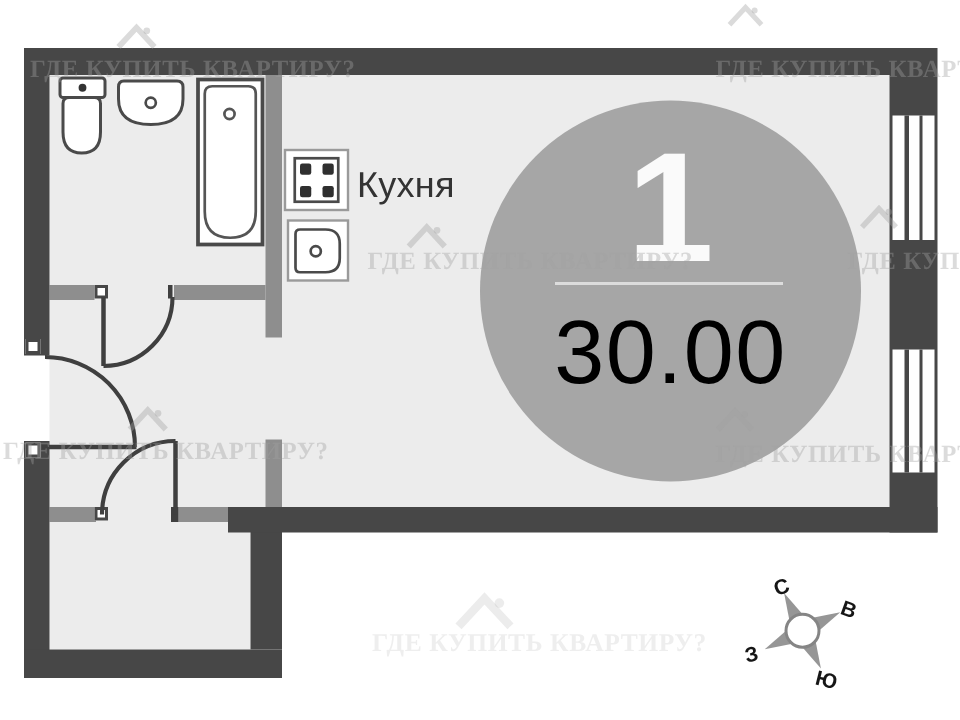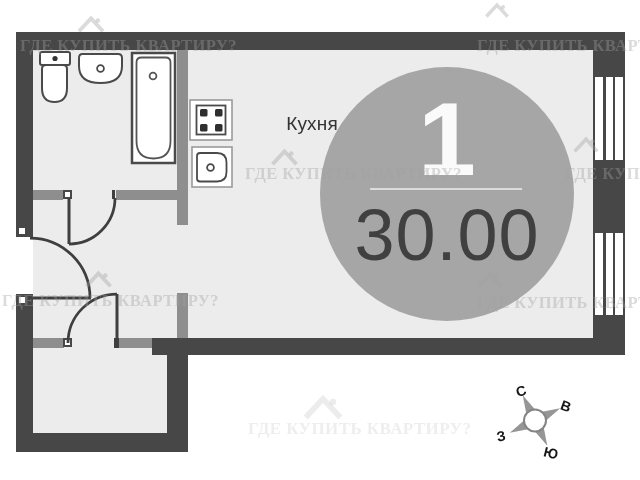--- a/index.html
+++ b/index.html
@@ -19,24 +19,24 @@
   .badge{
     border-radius:50%;background:#a6a6a6;
   }
   .badge .num{
     position:absolute;top:20px;left:0;width:100%;text-align:center;
     font-size:104px;line-height:104px;font-weight:bold;color:#fafafa;
   }
   .badge .divider{position:absolute;background:#dcdcdc;}
   .badge .area{
     position:absolute;top:135px;left:0;width:100%;text-align:center;
-    font-size:72px;line-height:66px;font-weight:400;color:#404040;letter-spacing:1px;
+    font-size:60px;line-height:66px;font-weight:400;color:#000000;letter-spacing:1px;
   }
   .kitchen-label{
-    text-align:right;font-size:19px;line-height:22px;color:#333333;letter-spacing:0.2px;
+    text-align:left;font-size:24px;line-height:22px;color:#333333;letter-spacing:0.2px;
   }
   .wm{
     white-space:nowrap;font-weight:bold;font-size:16.5px;letter-spacing:0.4px;
     color:rgba(160,160,160,0.38);
     font-family:Liberation Serif, serif;
   }
   .wm.faint{color:rgba(170,170,170,0.20);font-size:17px;}
   .house{position:absolute;}
   svg{display:block;}
 </style>

